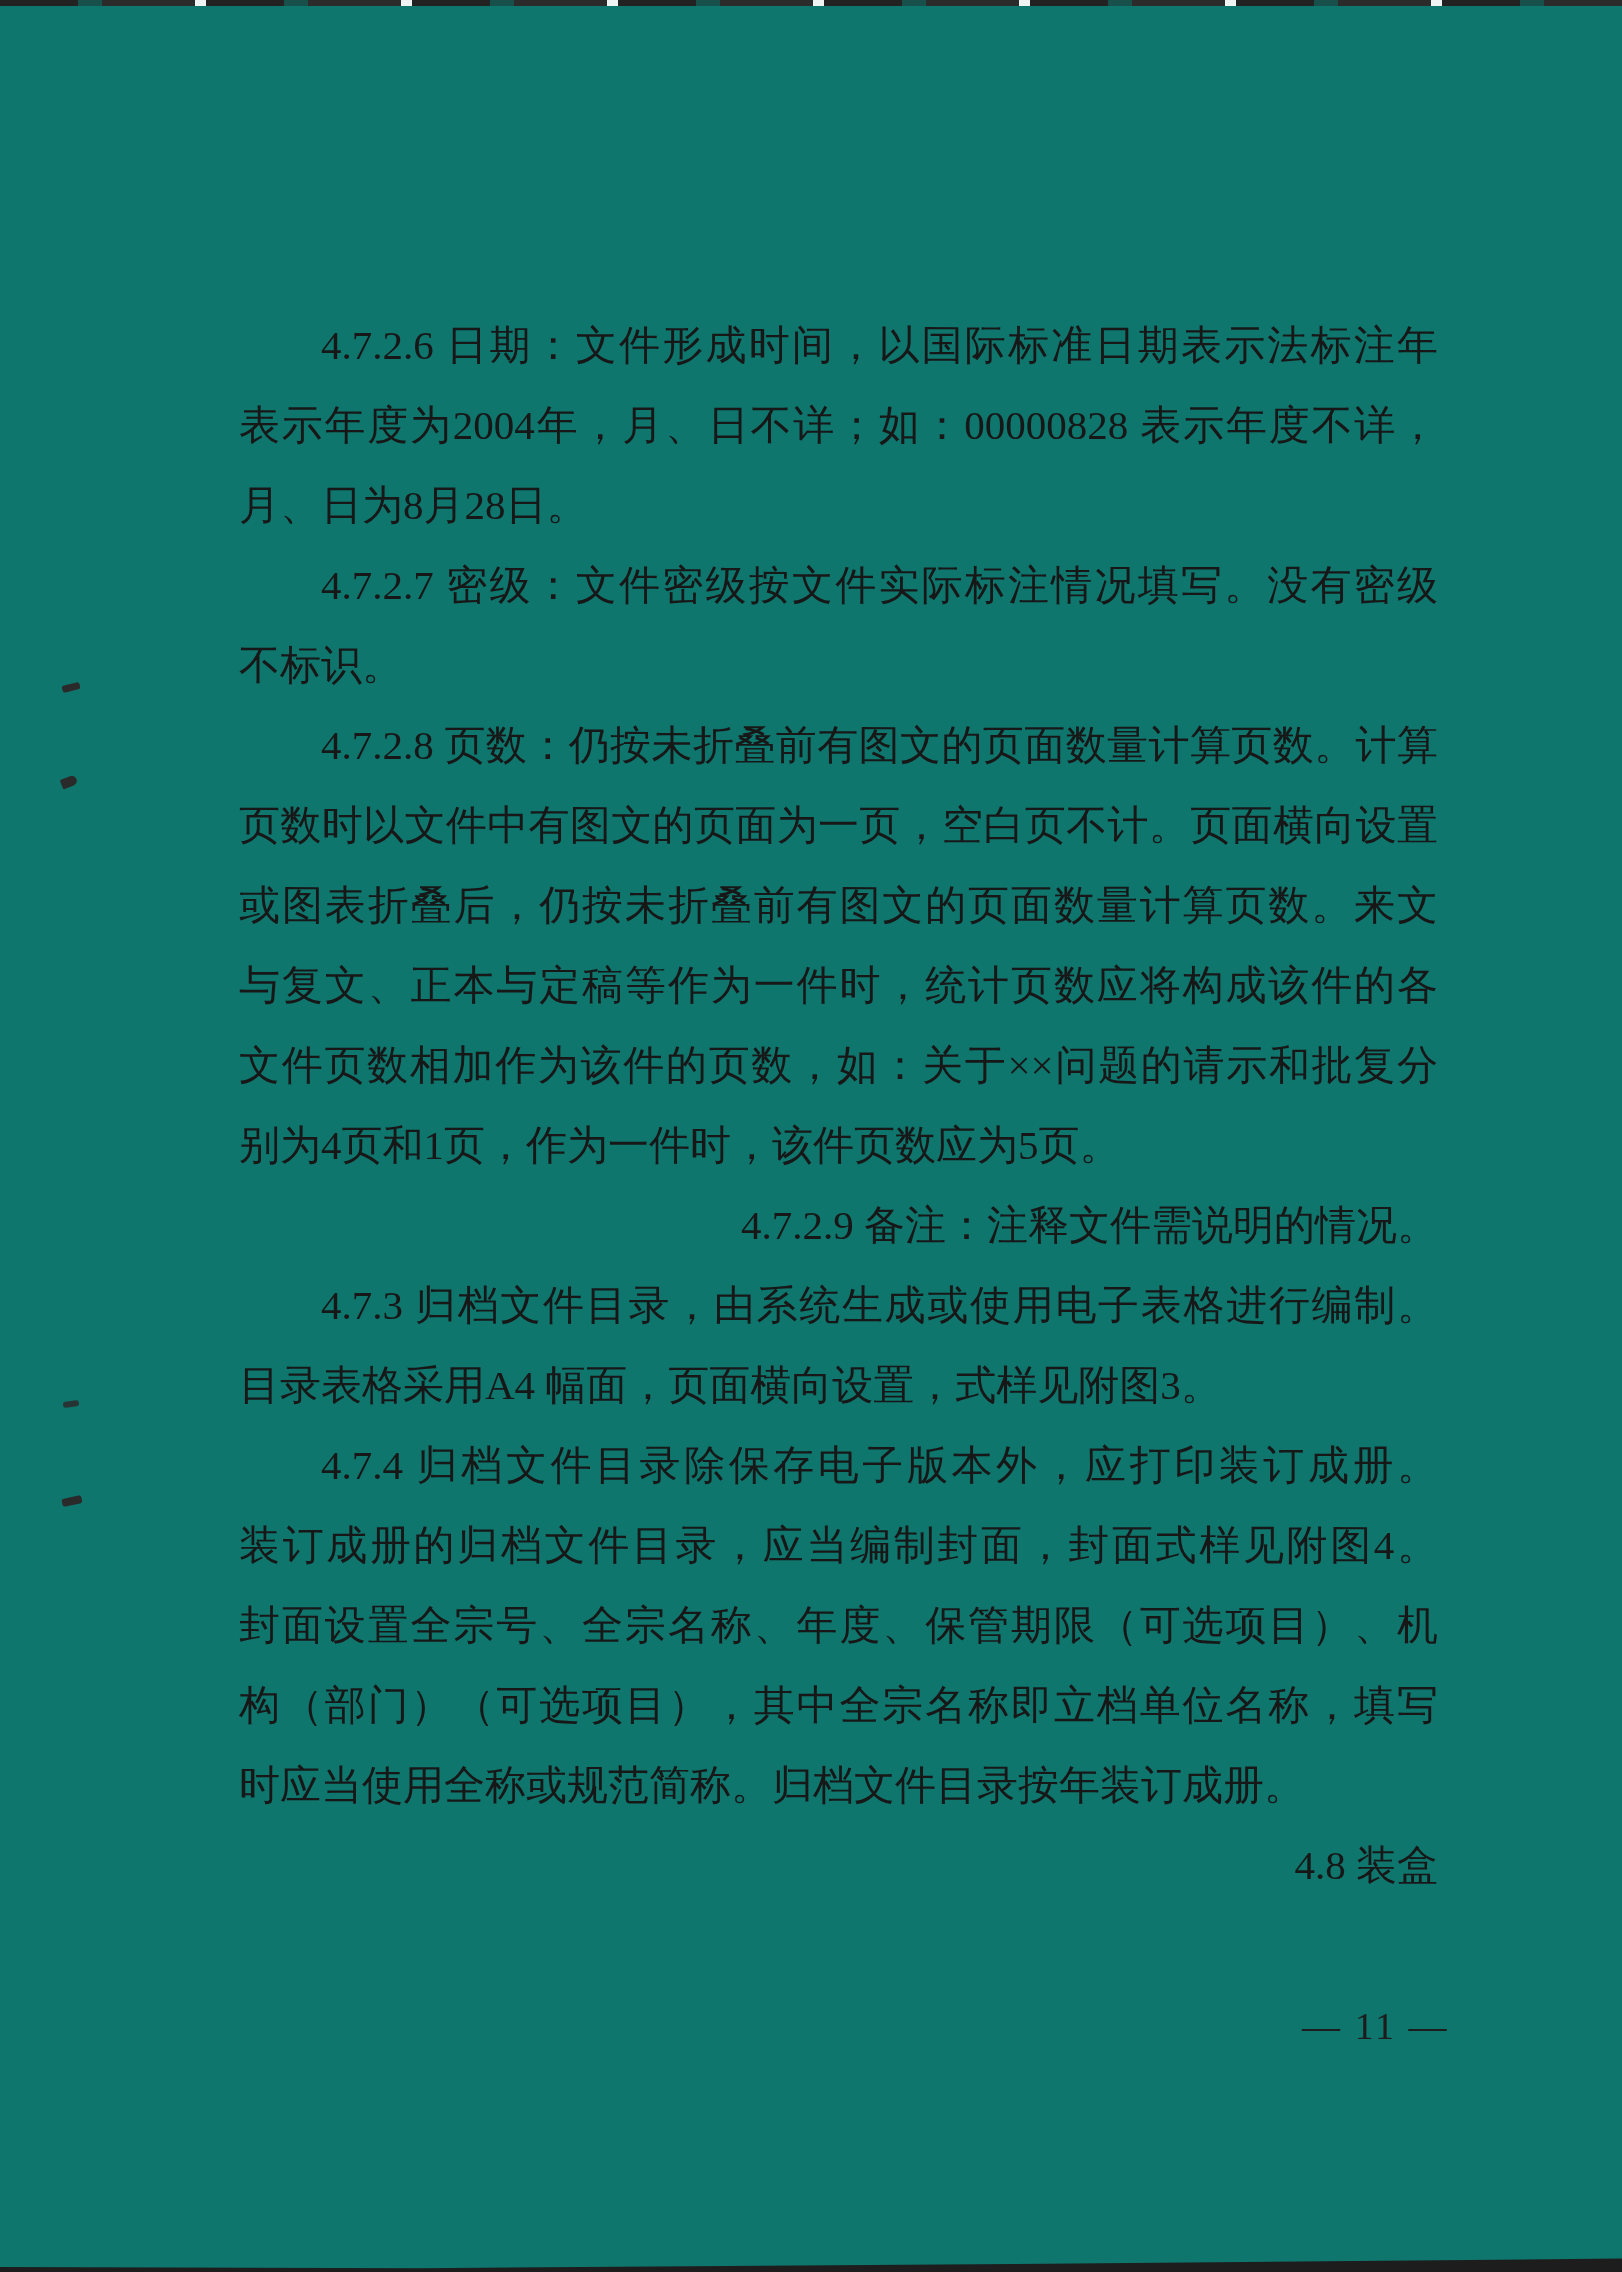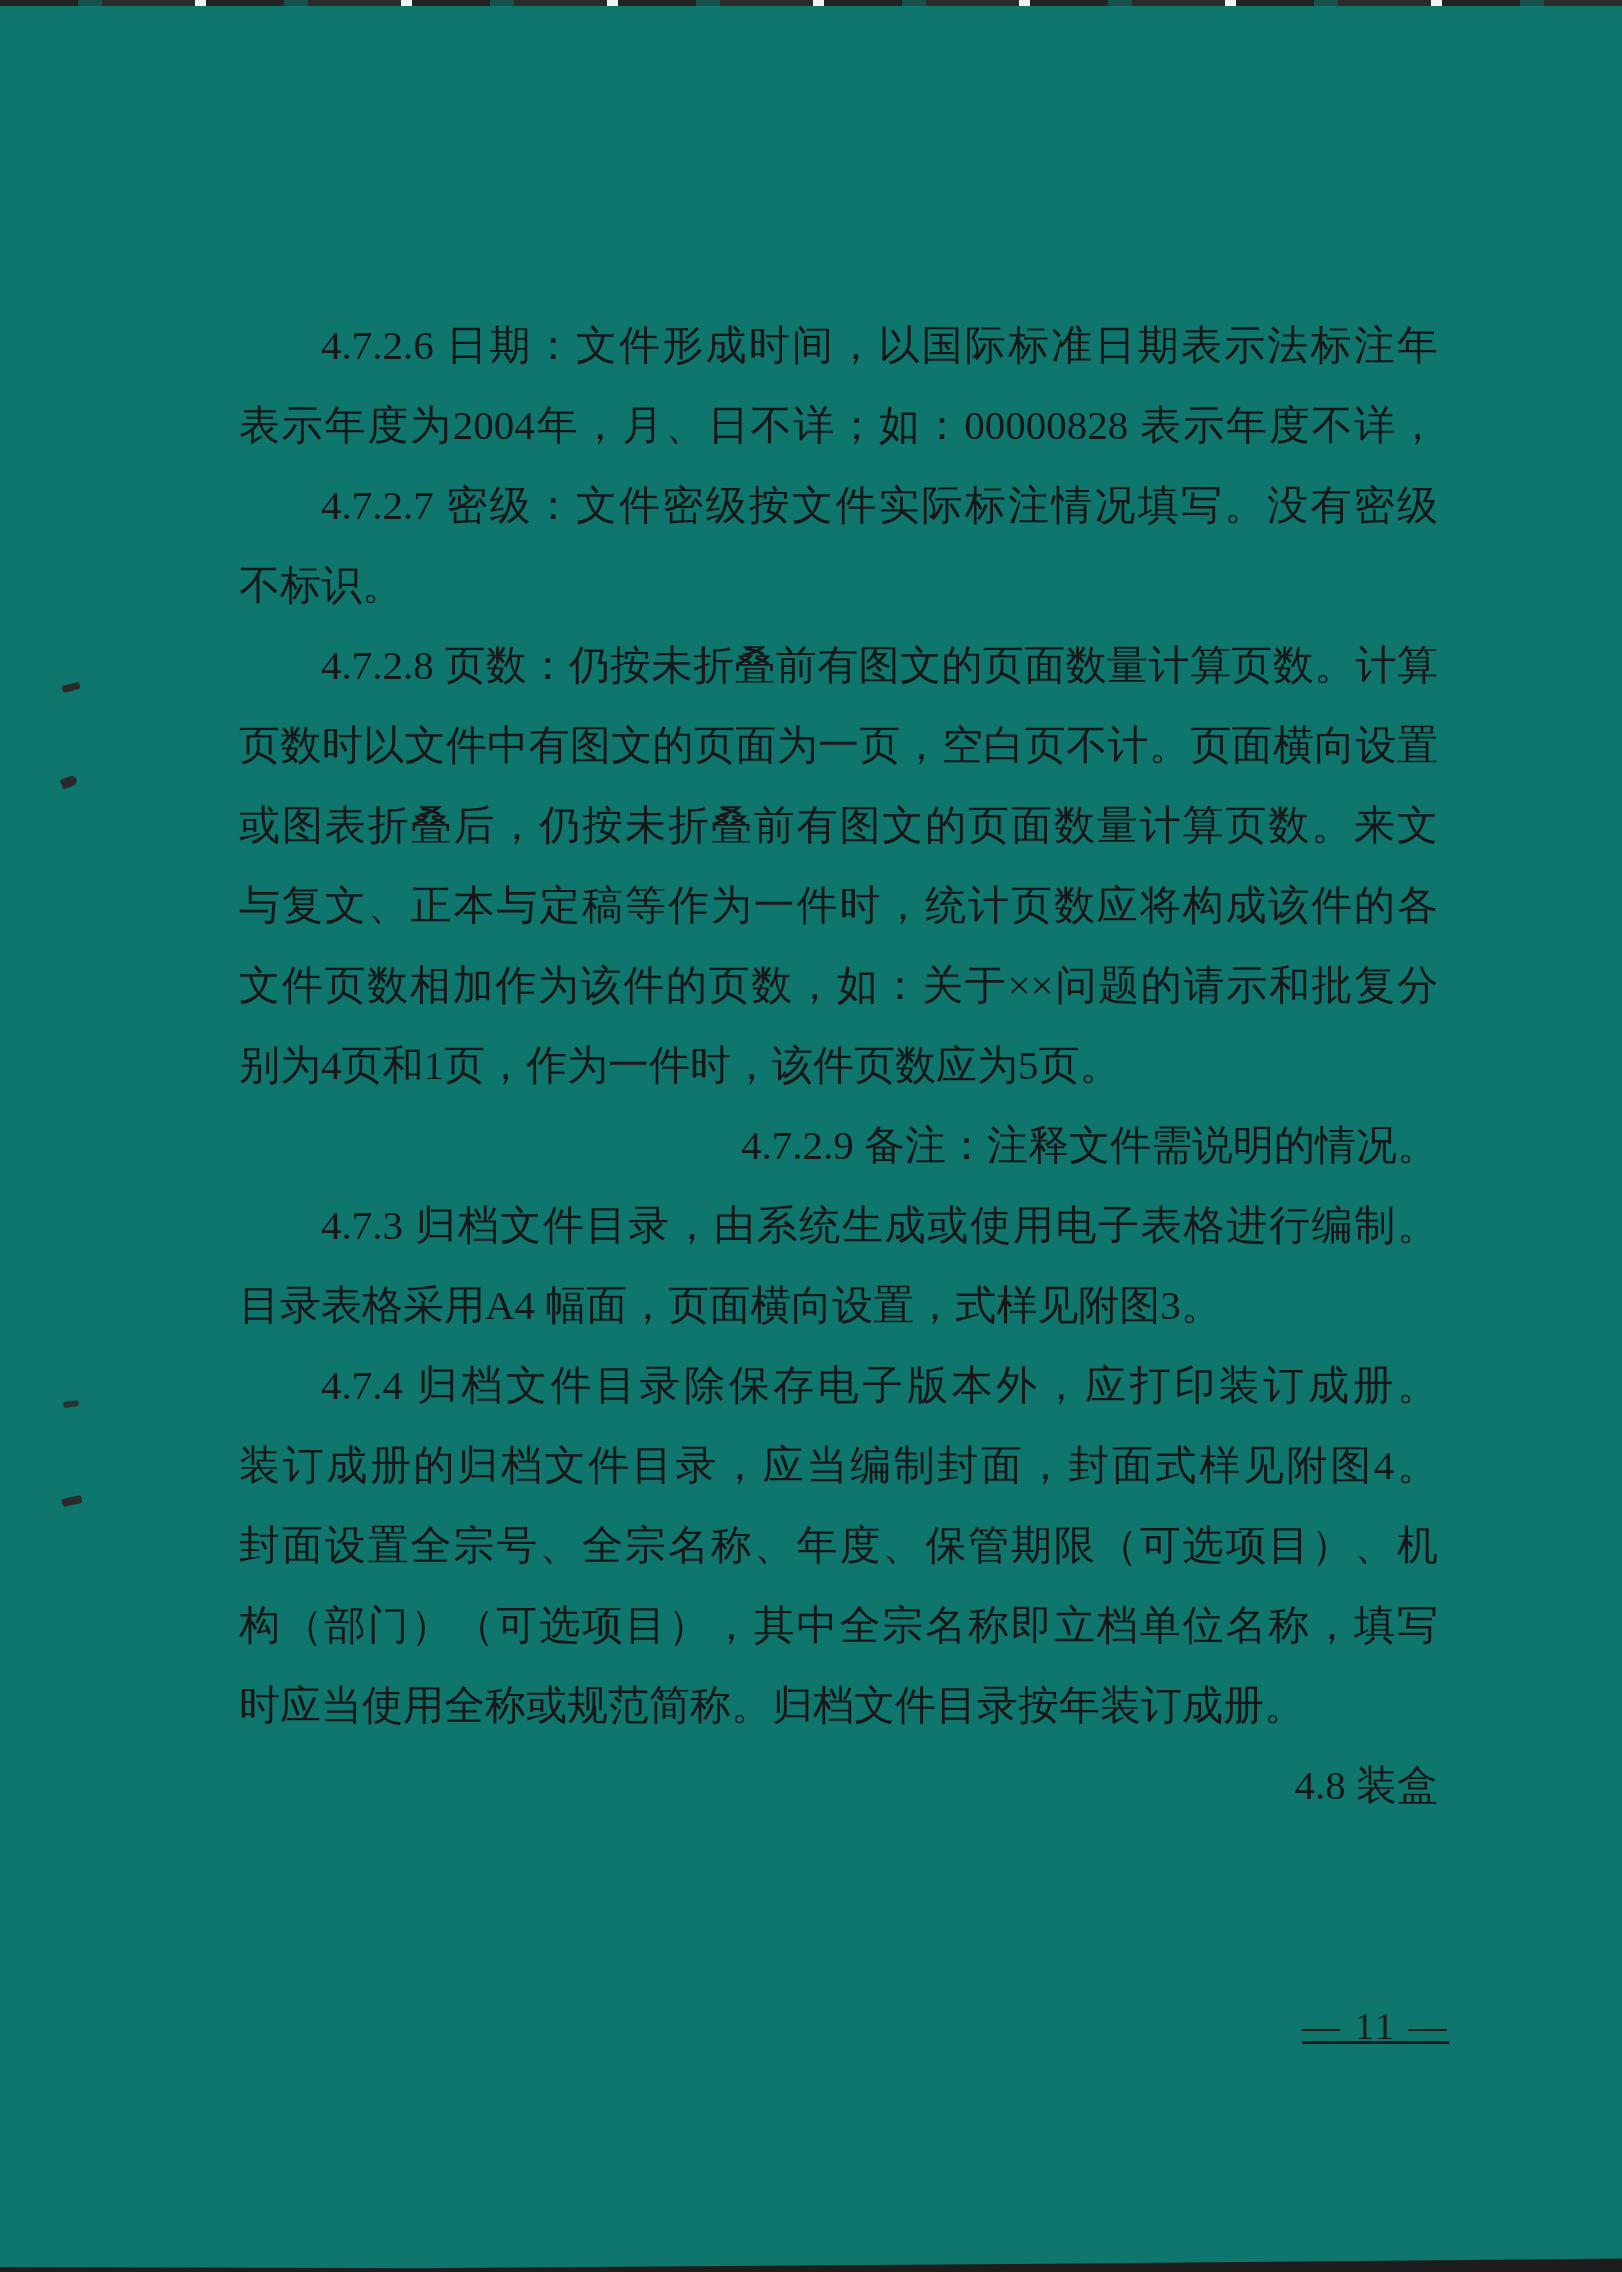--- a/index.html
+++ b/index.html
@@ -58,40 +58,40 @@
     white-space: normal;
     text-align: justify;
     text-align-last: justify;
   }
   .page-number {
     position: absolute;
     left: 1302px; top: 2004px;
     font-size: 38px;
     letter-spacing: 2.6px;
     color: #1c1c1c;
-    text-decoration: underline;
   }
 </style>
 </head>
 <body>
 
 <div class="page">
 
   <div class="scan-edge-top"></div>
 
   <div class="speck speck-1"></div>
   <div class="speck speck-2"></div>
   <div class="speck speck-3"></div>
   <div class="speck speck-4"></div>
 
   <div class="content">
 
     <div>
       <div class="line indent just">4.7.2.6 日期：文件形成时间，以国际标准日期表示法标注年</div>
       <div class="line just">表示年度为2004年，月、日不详；如：00000828 表示年度不详，</div>
+      <div class="line">月、日为8月28日。</div>
     </div>
 
     <div>
       <div class="line indent just">4.7.2.7 密级：文件密级按文件实际标注情况填写。没有密级</div>
       <div class="line">不标识。</div>
     </div>
 
     <div>
       <div class="line indent just">4.7.2.8 页数：仍按未折叠前有图文的页面数量计算页数。计算</div>
       <div class="line just">页数时以文件中有图文的页面为一页，空白页不计。页面横向设置</div>

